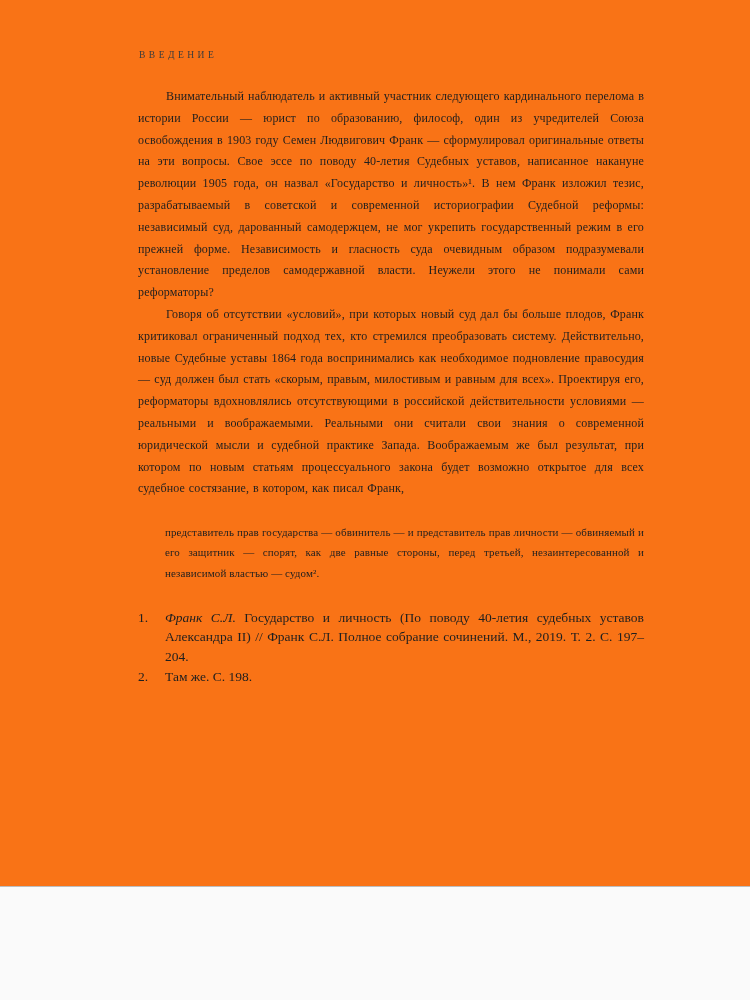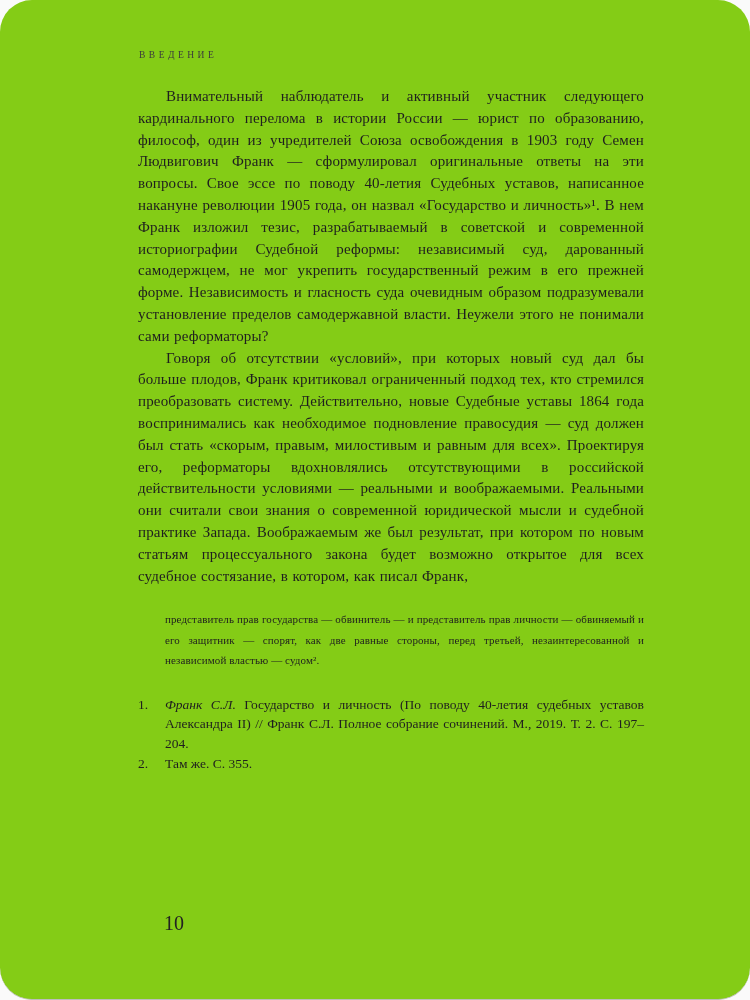--- a/index.html
+++ b/index.html
@@ -4,42 +4,41 @@
 <style>
   * { box-sizing: border-box; }
   html, body { margin: 0; padding: 0; }
   body {
     width: 750px; height: 1000px;
     background: #fafafa;
     font-family: "Liberation Serif", "DejaVu Serif", serif;
   }
   .page {
     position: relative;
-    width: 750px; height: 1000px;
-    background: #84cc16;
+    width: 750px; height: 887px;
+    background: #f97316;
     border-bottom: 1px solid #bdbdbd;
     overflow: hidden;
     color: #1f1f1f;
-    border-radius: 32px;
   }
   .running-head {
     position: absolute;
     left: 139px; top: 50px;
     font-size: 9.5px;
     letter-spacing: 3.5px;
     color: #3c3c3c;
   }
   .text-block {
     position: absolute;
     left: 138px; top: 86px;
     width: 506px;
   }
   .para {
     margin: 0;
-    font-size: 15px;
+    font-size: 12px;
     line-height: 21.8px;
     text-align: justify;
     text-indent: 28px;
     word-spacing: 0.6px;
     letter-spacing: 0.15px;
   }
   .quote {
     margin: 22px 0 0 27px;
     font-size: 11px;
     line-height: 20.2px;
@@ -80,21 +79,21 @@
 
     <div class="footnotes">
 
       <div class="footnote">
         <span class="fn-num">1.</span>
         <span class="fn-text"><i class="fn-author">Франк С.Л.</i><span> Государство и личность (По поводу 40-летия судебных уставов Александра II) // Франк С.Л. Полное собрание сочинений. М., 2019. Т. 2. С. 197–204.</span></span>
       </div>
 
       <div class="footnote">
         <span class="fn-num">2.</span>
-        <span class="fn-text"><i class="fn-author"></i><span>Там же. С. 355.</span></span>
+        <span class="fn-text"><i class="fn-author"></i><span>Там же. С. 198.</span></span>
       </div>
 
     </div>
 
   </div>
 
   <div class="page-number">10</div>
 
 </div>
 

